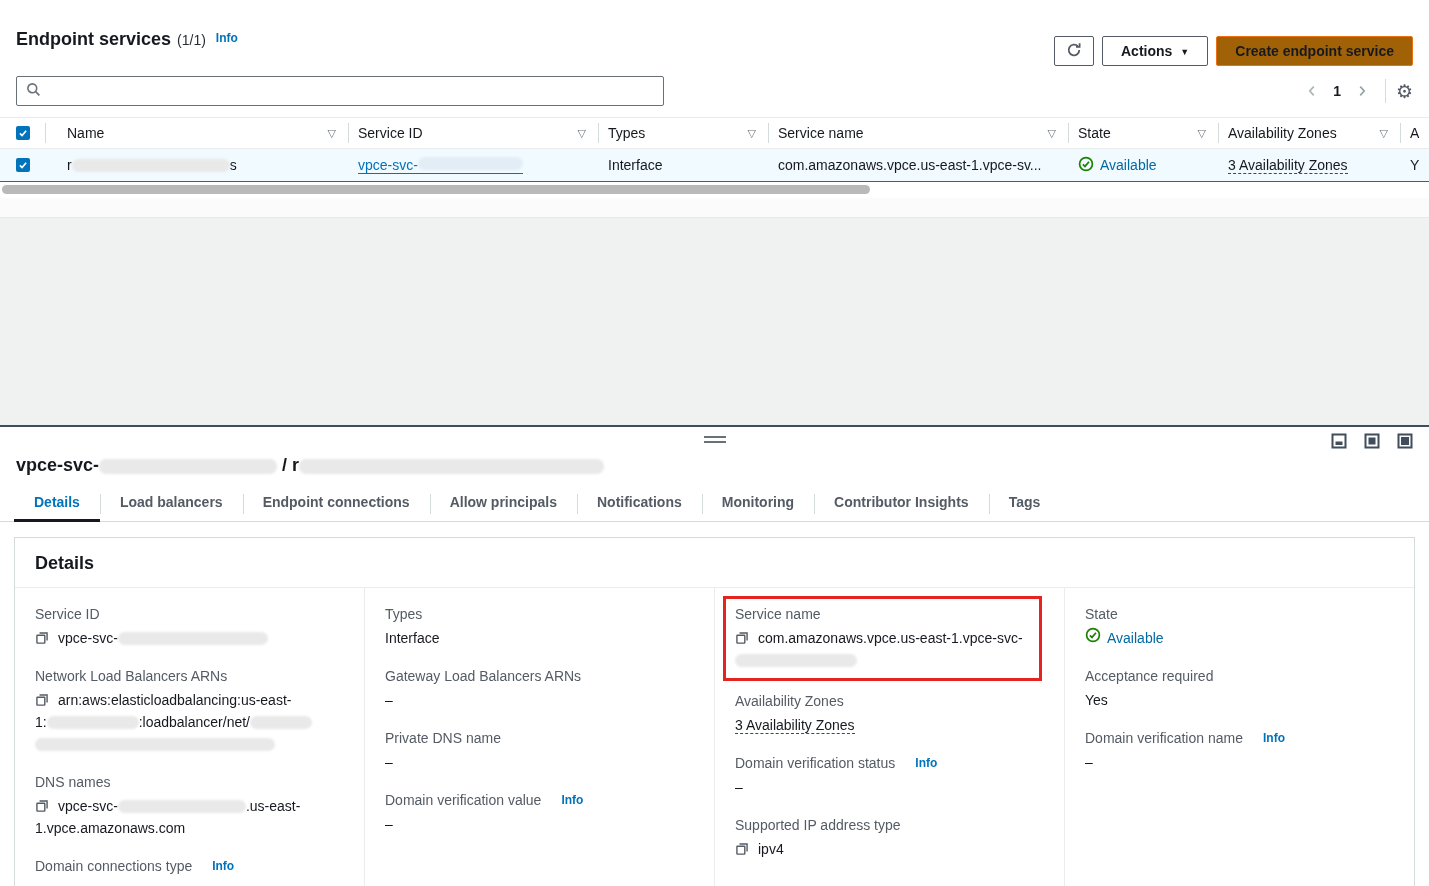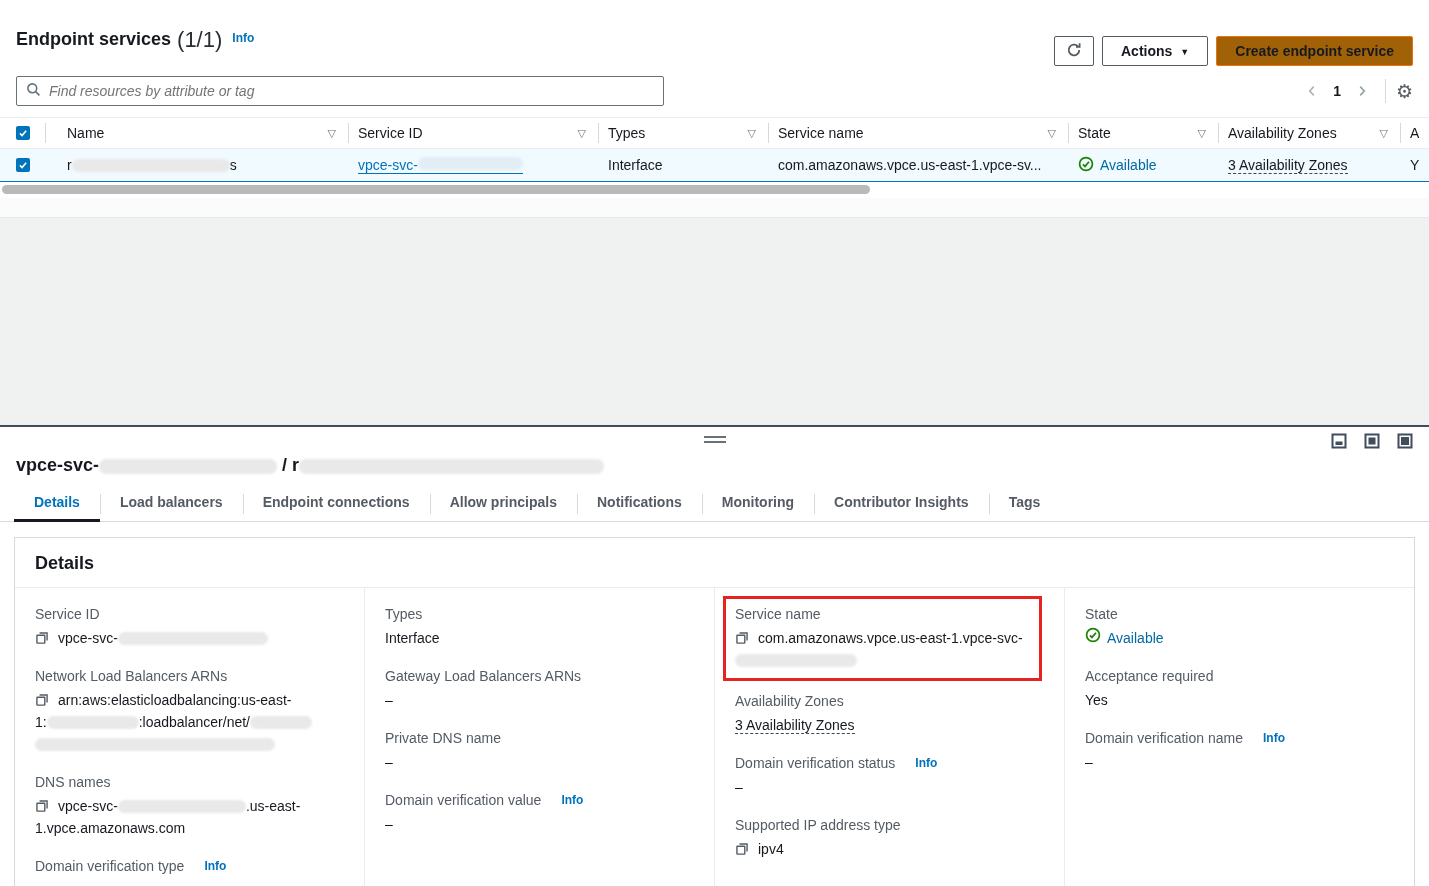--- a/index.html
+++ b/index.html
@@ -1,21 +1,21 @@
 <!DOCTYPE html>
 <html><head>
 <meta charset="utf-8">
 <style>
   * { margin:0; padding:0; box-sizing:border-box; }
   html,body { width:1429px; height:886px; background:#fff; font-family:"Liberation Sans", sans-serif; color:#16191f; overflow:hidden; }
 
   
   .page-header { display:flex; align-items:center; padding:13px 16px 9px; }
   .page-title { font-size:18px; font-weight:bold; }
-  .page-count { font-size:22px; font-weight:normal; color:#2a2e33; margin-left:6px; }
+  .page-count { font-size:14px; font-weight:normal; color:#2a2e33; margin-left:6px; }
   .info-link { font-size:12px; font-weight:bold; color:#0073bb; margin-left:10px; position:relative; top:-2px; cursor:pointer; }
   .header-actions { margin-left:auto; display:flex; align-items:stretch; gap:8px;margin-top:23px; }
   .btn { height:30px; border:1px solid #545b64; border-radius:2px; background:#fff; color:#16191f; font-weight:bold; font-size:14px; padding:0 18px; display:flex; align-items:center; gap:8px; cursor:pointer; font-family:inherit; }
   .btn-icon { width:40px; padding:0; justify-content:center; }
   .btn-primary { background:#a16207; border-color:#ec7211; }
   .caret { font-size:9px; position:relative; top:1px; }
 
   .toolbar { display:flex; align-items:center; padding:0 16px; height:32px; }
   .search-box { width:648px; height:30px; border:1px solid #687078; border-radius:2px; background:#fff; display:flex; align-items:center; padding:0 9px; }
   .search-box input { border:none; outline:none; flex:1; font-size:14px; font-style:italic; color:#545b64; margin-left:8px; font-family:inherit; background:transparent; }
@@ -99,21 +99,20 @@
 </div>
 
 <div class="toolbar">
   <div class="search-box">
     <span>
       <svg width="15" height="15" viewBox="0 0 16 16">
           <circle cx="6.7" cy="6.7" r="4.7" fill="none" stroke="#687078" stroke-width="1.7"></circle>
           <line x1="10.3" y1="10.3" x2="14.3" y2="14.3" stroke="#687078" stroke-width="1.7"></line>
         </svg>
     </span>
-    <input type="text" placeholder="Find resources by attribute or tag" style="">
   </div>
   <div class="pagination">
     <button class="pg-btn">
       <svg width="14" height="14" viewBox="0 0 16 16">
           <path d="M10 3 L5.5 8 L10 13" fill="none" stroke="#aab7b8" stroke-width="2"></path>
         </svg>
     </button>
     <span class="pg-num">1</span>
     <button class="pg-btn">
       <svg width="14" height="14" viewBox="0 0 16 16">
@@ -303,21 +302,21 @@
           <div class="fvalue">
             <div><span class="copy-ic"><svg width="14" height="14" viewBox="0 0 16 16">
                     <rect x="2.2" y="4.8" width="9" height="9" rx="0.5" fill="none" stroke="#545b64" stroke-width="1.6"></rect>
                     <path d="M5.2 2.2 H13.8 V10.8" fill="none" stroke="#545b64" stroke-width="1.6"></path>
                   </svg></span><span>vpce-svc-</span><span class="redact" style="width:128px"></span><span>.us-east-</span></div>
             <div>1.vpce.amazonaws.com</div>
           </div>
         </div>
         <div class="field">
           <div class="flabel">
-              <span>Domain verification type</span>
+              <span>Domain connections type</span>
               <span class="info-link" style="top:0">Info</span>
             </div>
           <div class="fvalue">–</div>
         </div>
       </div>
 
       <div class="dcol">
         <div class="field">
           <div class="flabel">Types</div>
           <div class="fvalue">Interface</div>

